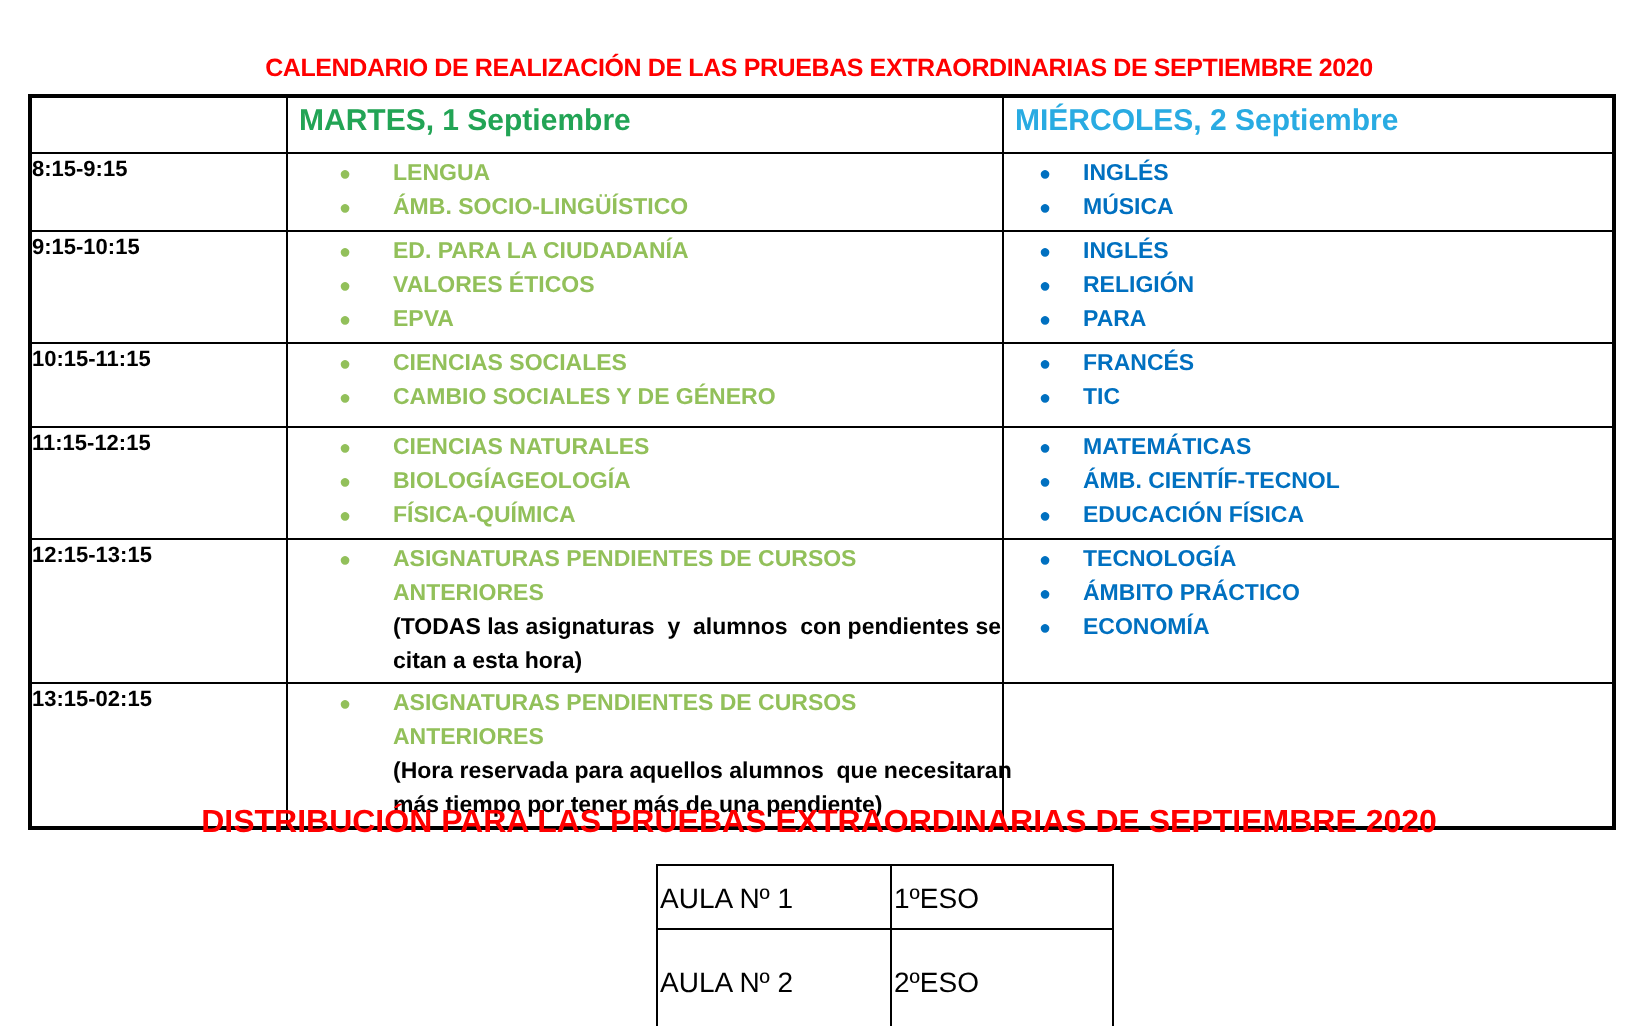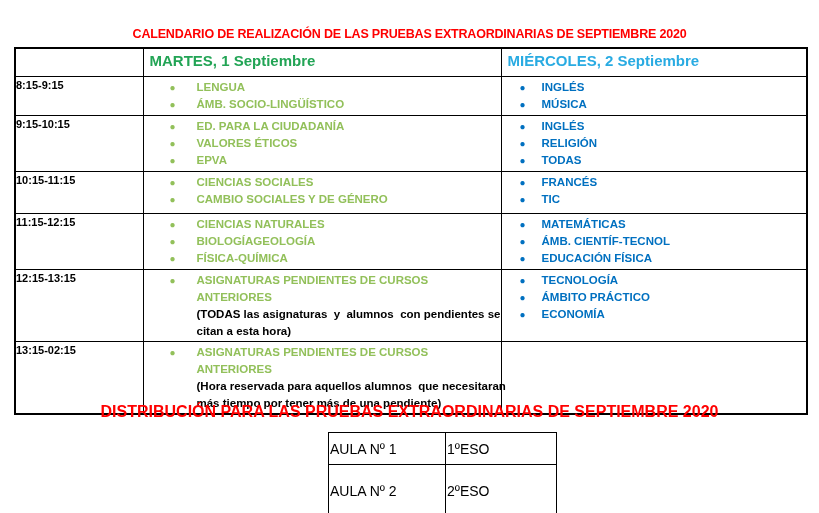--- a/index.html
+++ b/index.html
@@ -117,21 +117,21 @@
             <div class="li blue">
               <span class="bullet">●</span>
               <span class="txt">INGLÉS</span>
             </div>
             <div class="li blue">
               <span class="bullet">●</span>
               <span class="txt">RELIGIÓN</span>
             </div>
             <div class="li blue">
               <span class="bullet">●</span>
-              <span class="txt">TODAS</span>
+              <span class="txt">PARA</span>
             </div>
           </td>
         </tr>
         <tr>
           <td class="time">10:15-11:15</td>
           <td class="tue-c">
             <div class="li green">
               <span class="bullet">●</span>
               <span class="txt">CIENCIAS SOCIALES</span>
             </div>

